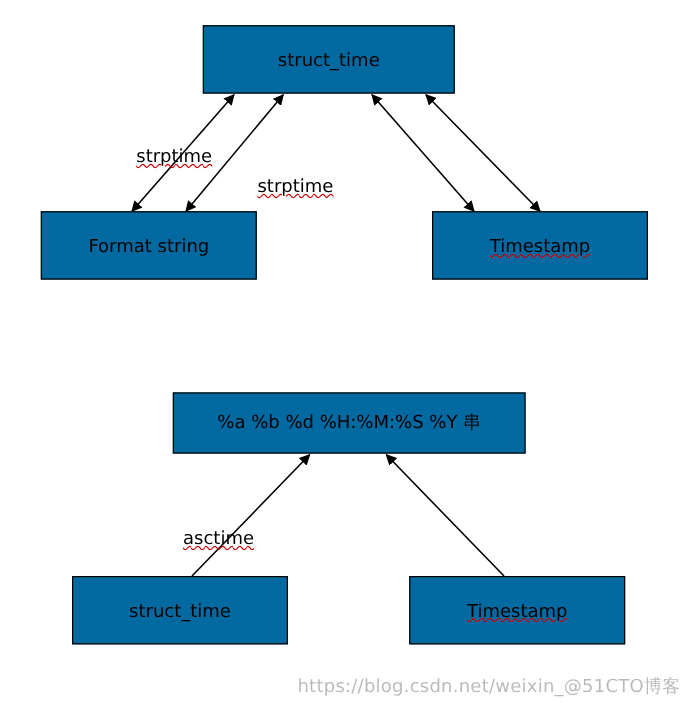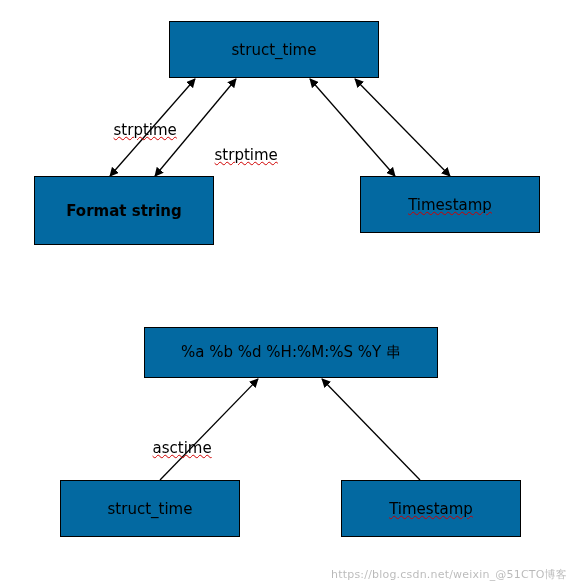--- a/index.html
+++ b/index.html
@@ -34,21 +34,21 @@
   }
   .label {
     position: absolute;
     white-space: pre;
     line-height: 1.25;
   }
   .watermark {
     position: absolute;
     right: 8px;
     bottom: 4px;
-    font-size: 11px;
+    font-size: 15px;
     color: rgba(0,0,0,0.28);
     letter-spacing: 0.2px;
   }
   .underline-red {
     text-decoration: underline;
     text-decoration-style: wavy;
     text-decoration-color: #d00000;
     text-decoration-thickness: 1px;
   }
   svg.connectors {
@@ -80,21 +80,21 @@
 
   <line x1="160" y1="480" x2="258" y2="379" stroke="#000" stroke-width="1.3" marker-end="url(#arrow)"></line>
 
   <line x1="420" y1="480" x2="322" y2="379" stroke="#000" stroke-width="1.3" marker-end="url(#arrow)"></line>
 </svg>
 
 <div class="box" style="left:169px; top:21px; width:210px; height:57px;">
   <span>struct_time</span>
 </div>
 
-<div class="box" style="left:34px; top:176px; width:180px; height:69px;font-weight:bold;">
+<div class="box" style="left:34px; top:176px; width:180px; height:57px;">
   <span>Format string</span>
 </div>
 
 <div class="box" style="left:360px; top:176px; width:180px; height:57px;">
   <span class="underline-red">Timestamp</span>
 </div>
 
 <div class="label" style="left:104px; top:102px;">
   <span class="underline-red">strptime</span>
 </div>

